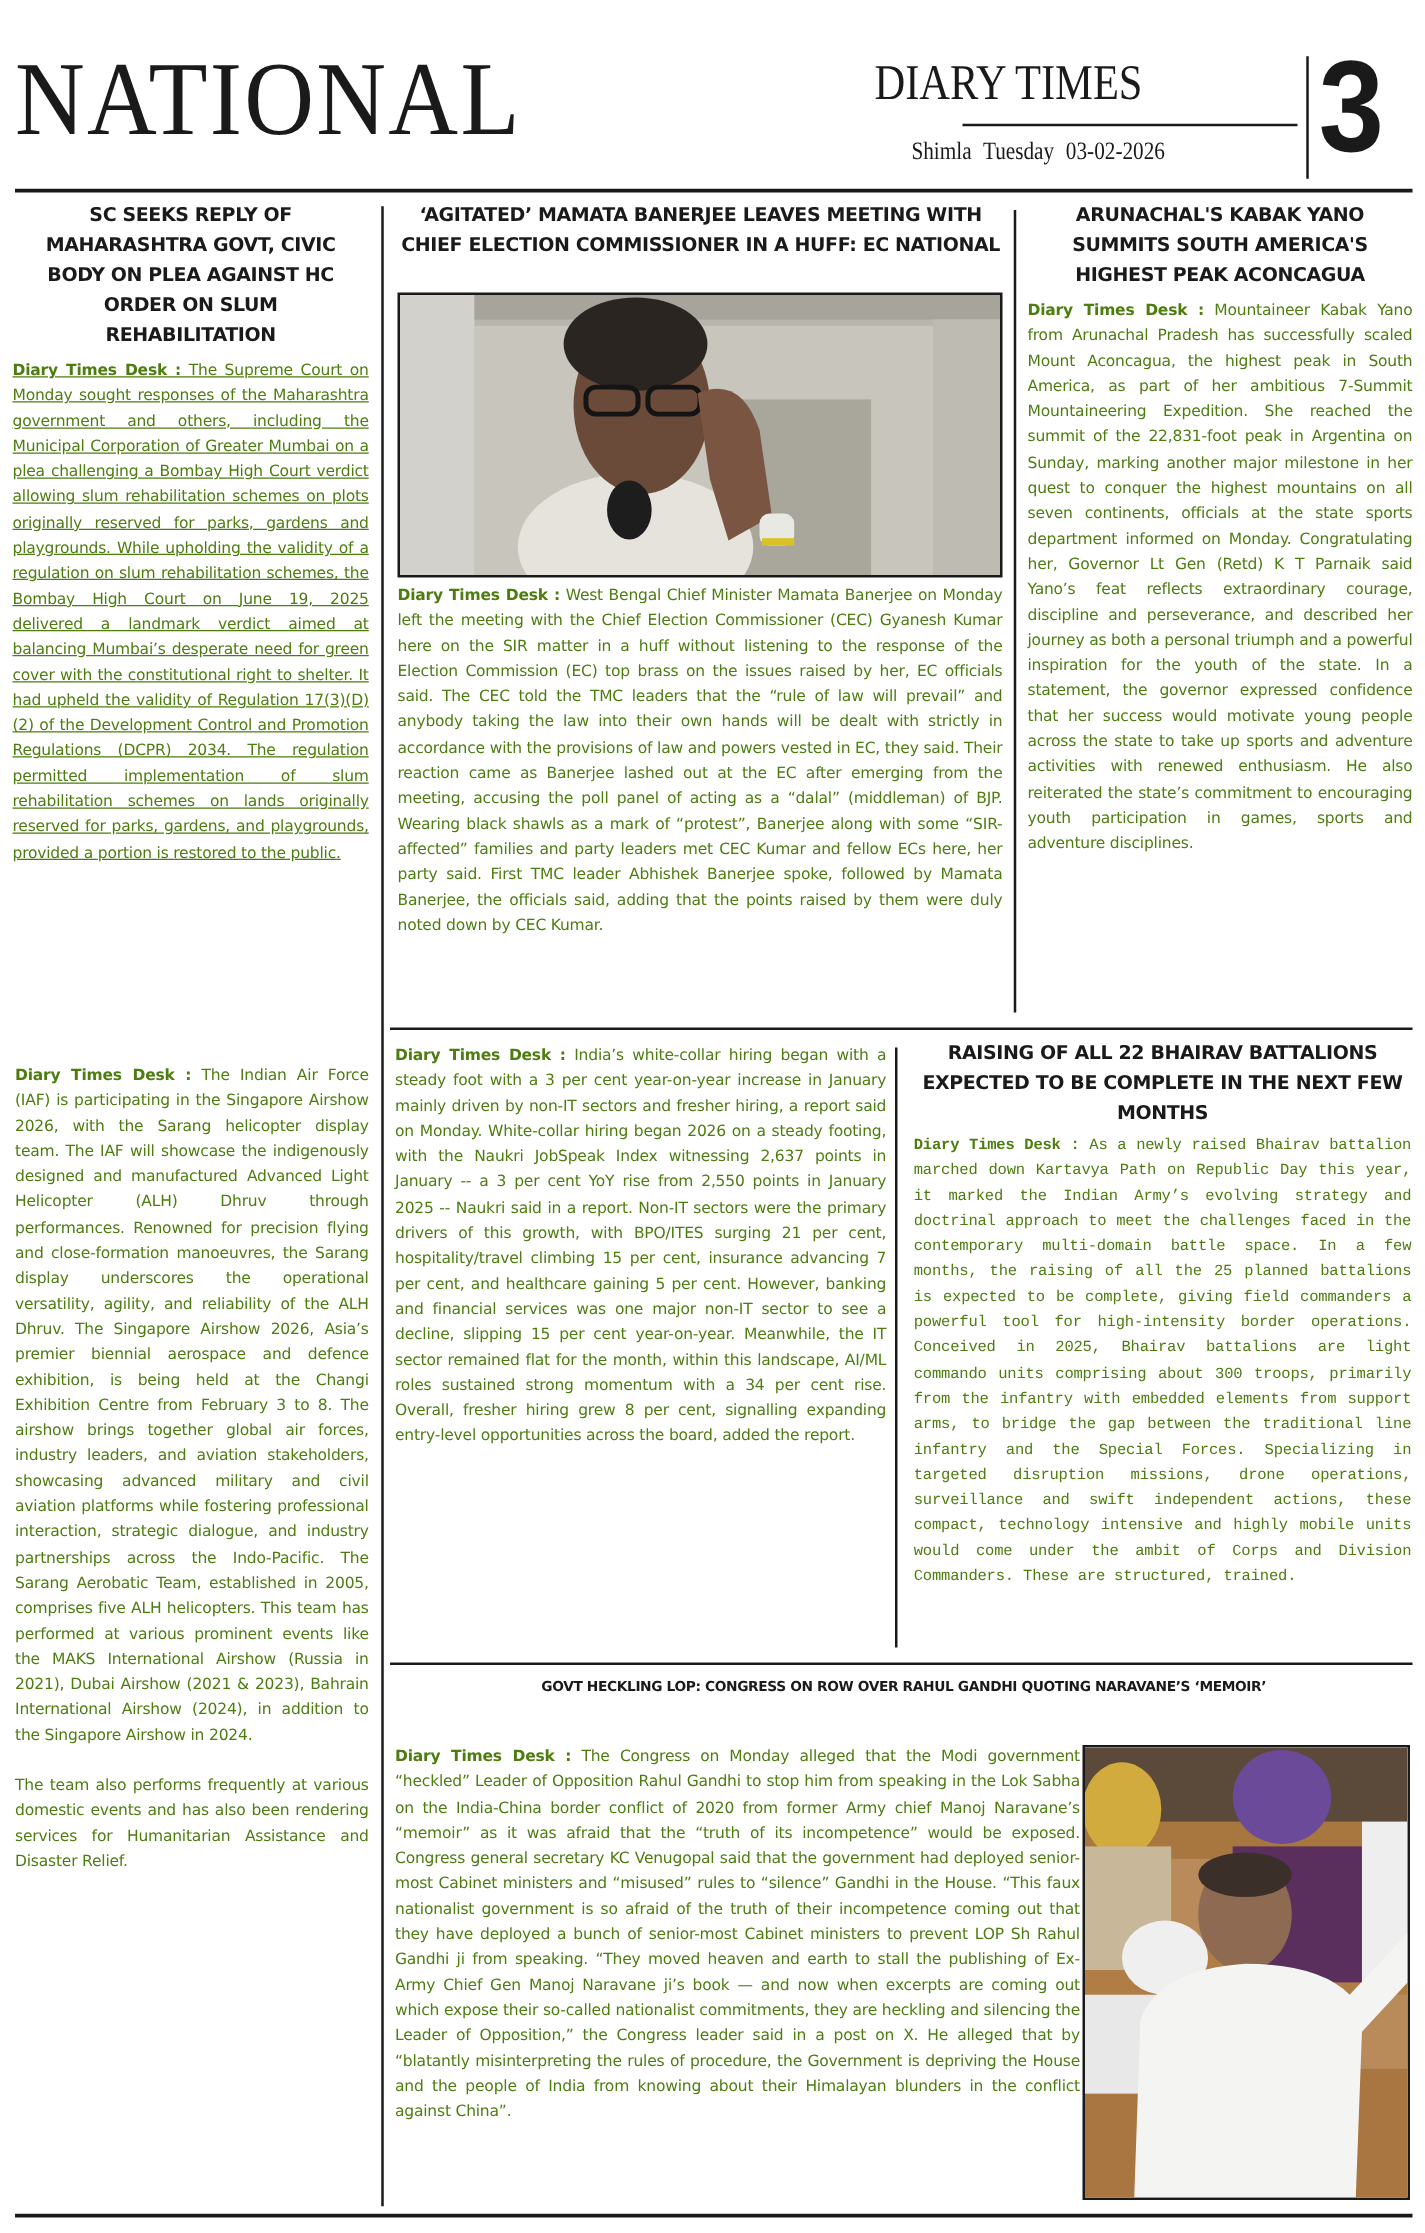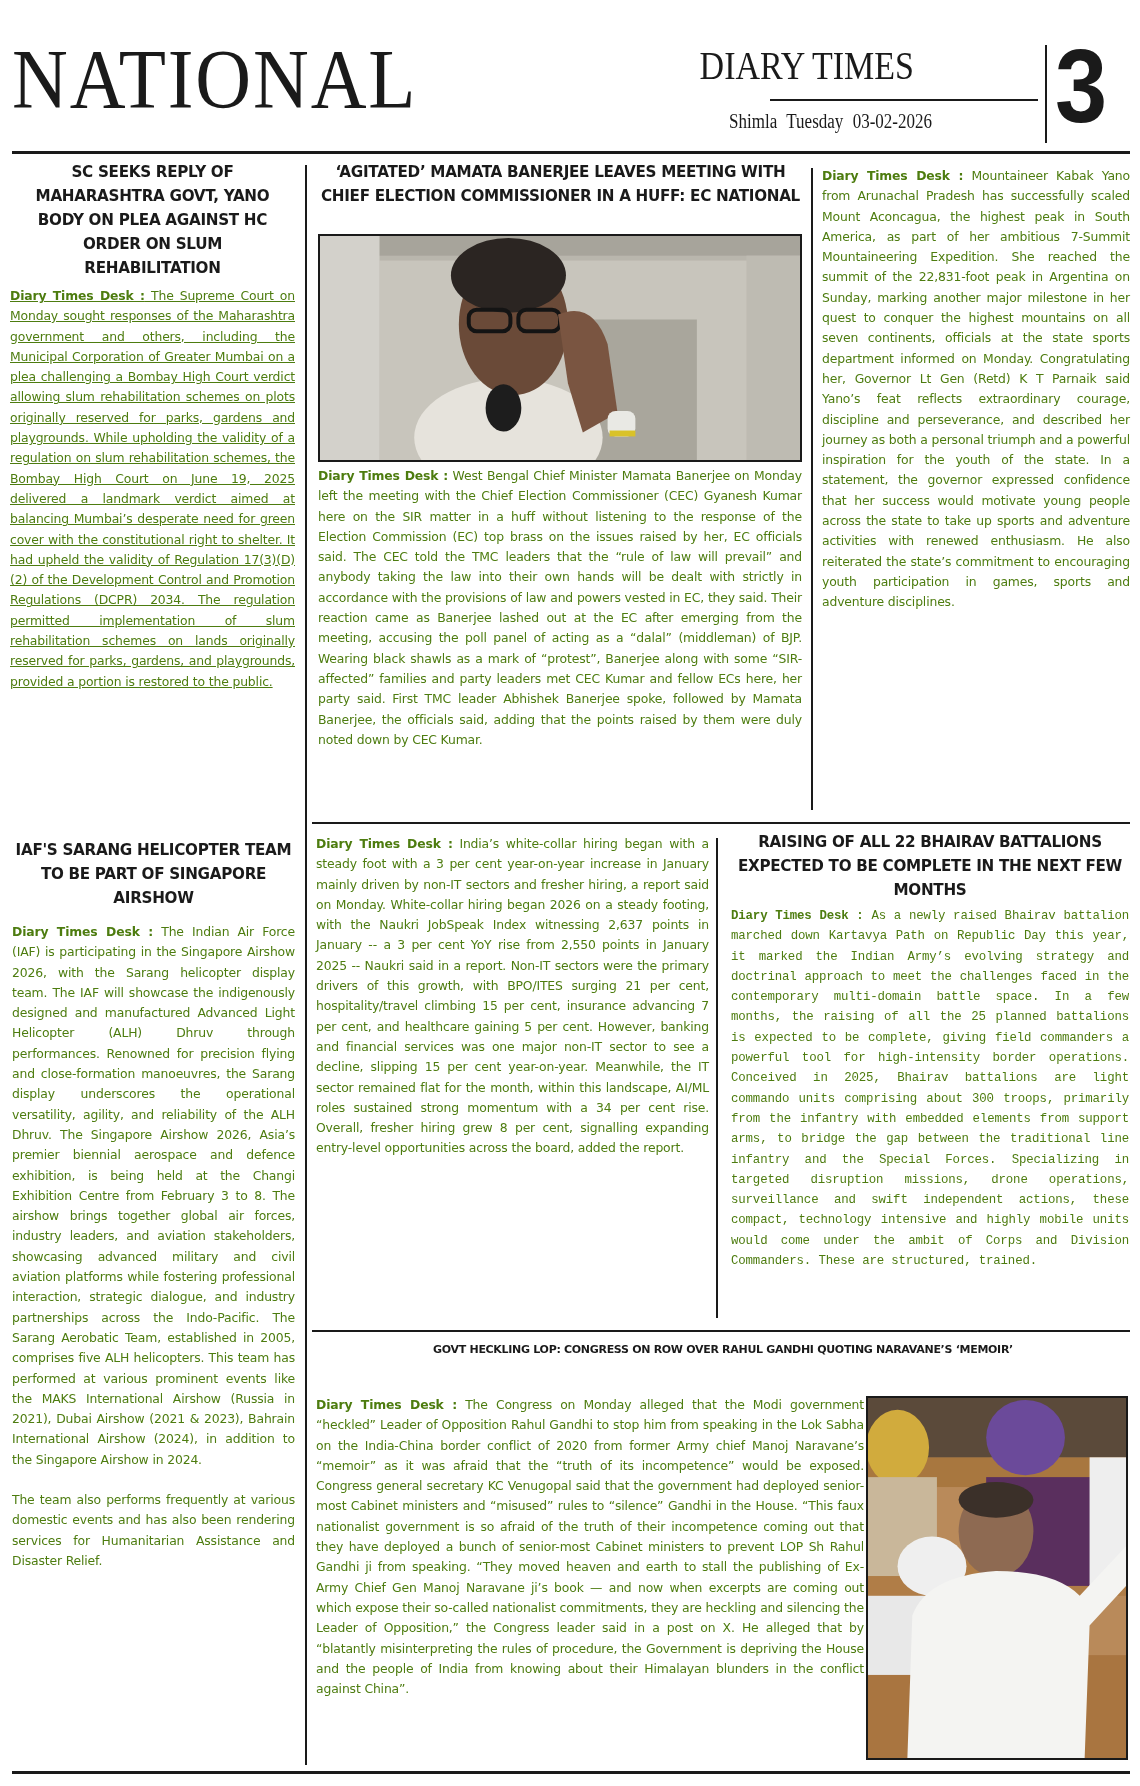--- a/index.html
+++ b/index.html
@@ -61,28 +61,27 @@
 <div class="rule" style="left:12px; top:151px; width:1118px; height:3px;"></div>
 <div class="rule" style="left:312px; top:822px; width:818px; height:2px;"></div>
 <div class="rule" style="left:312px; top:1330px; width:818px; height:2px;"></div>
 <div class="rule" style="left:12px; top:1771px; width:1118px; height:3px;"></div>
 
 <div class="vline" style="left:305px; top:165px; height:1600px;"></div>
 <div class="vline" style="left:811px; top:168px; height:642px;"></div>
 <div class="vline" style="left:716px; top:838px; height:480px;"></div>
 
 <div class="article" style="left:10px; top:160px; width:285px;">
-  <div class="headline" style="padding:0 6px;">SC SEEKS REPLY OF MAHARASHTRA GOVT, YANO BODY ON PLEA AGAINST HC ORDER ON SLUM REHABILITATION</div>
+  <div class="headline" style="padding:0 6px;">SC SEEKS REPLY OF MAHARASHTRA GOVT, CIVIC BODY ON PLEA AGAINST HC ORDER ON SLUM REHABILITATION</div>
   <p class="body" style="margin-top:6px;text-decoration:underline;">
     <span class="desk">Diary Times Desk :</span><span> The Supreme Court on Monday sought responses of the Maharashtra government and others, including the Municipal Corporation of Greater Mumbai on a plea challenging a Bombay High Court verdict allowing slum rehabilitation schemes on plots originally reserved for parks, gardens and playgrounds. While upholding the validity of a regulation on slum rehabilitation schemes, the Bombay High Court on June 19, 2025 delivered a landmark verdict aimed at balancing Mumbai’s desperate need for green cover with the constitutional right to shelter. It had upheld the validity of Regulation 17(3)(D)(2) of the Development Control and Promotion Regulations (DCPR) 2034. The regulation permitted implementation of slum rehabilitation schemes on lands originally reserved for parks, gardens, and playgrounds, provided a portion is restored to the public.</span>
   </p>
 </div>
 
 <div class="article" style="left:12px; top:838px; width:283px;">
-  <div class="headline">IAF'S SARANG HELICOPTER TEAM TO BE PART OF SINGAPORE AIRSHOW</div>
   <p class="body" style="margin-top:12px;">
     <span class="desk">Diary Times Desk :</span><span> The Indian Air Force (IAF) is participating in the Singapore Airshow 2026, with the Sarang helicopter display team. The IAF will showcase the indigenously designed and manufactured Advanced Light Helicopter (ALH) Dhruv through performances. Renowned for precision flying and close-formation manoeuvres, the Sarang display underscores the operational versatility, agility, and reliability of the ALH Dhruv. The Singapore Airshow 2026, Asia’s premier biennial aerospace and defence exhibition, is being held at the Changi Exhibition Centre from February 3 to 8. The airshow brings together global air forces, industry leaders, and aviation stakeholders, showcasing advanced military and civil aviation platforms while fostering professional interaction, strategic dialogue, and industry partnerships across the Indo-Pacific. The Sarang Aerobatic Team, established in 2005, comprises five ALH helicopters. This team has performed at various prominent events like the MAKS International Airshow (Russia in 2021), Dubai Airshow (2021 &amp; 2023), Bahrain International Airshow (2024), in addition to the Singapore Airshow in 2024.</span>
   </p>
   <p class="body para2">The team also performs frequently at various domestic events and has also been rendering services for Humanitarian Assistance and Disaster Relief.</p>
 </div>
 
 <div class="article" style="left:318px; top:160px; width:485px;">
   <div class="headline">‘AGITATED’ MAMATA BANERJEE LEAVES MEETING WITH CHIEF ELECTION COMMISSIONER IN A HUFF: EC NATIONAL</div>
 </div>
 <div class="photo" style="left:318px; top:234px; width:484px; height:228px;">
@@ -104,20 +103,21 @@
     <rect x="292" y="198" width="26" height="6" fill="#d9c229"></rect>
   </svg>
 </div>
 <div class="article" style="left:318px; top:466px; width:484px;">
   <p class="body">
     <span class="desk">Diary Times Desk :</span><span> West Bengal Chief Minister Mamata Banerjee on Monday left the meeting with the Chief Election Commissioner (CEC) Gyanesh Kumar here on the SIR matter in a huff without listening to the response of the Election Commission (EC) top brass on the issues raised by her, EC officials said. The CEC told the TMC leaders that the “rule of law will prevail” and anybody taking the law into their own hands will be dealt with strictly in accordance with the provisions of law and powers vested in EC, they said. Their reaction came as Banerjee lashed out at the EC after emerging from the meeting, accusing the poll panel of acting as a “dalal” (middleman) of BJP. Wearing black shawls as a mark of “protest”, Banerjee along with some “SIR-affected” families and party leaders met CEC Kumar and fellow ECs here, her party said. First TMC leader Abhishek Banerjee spoke, followed by Mamata Banerjee, the officials said, adding that the points raised by them were duly noted down by CEC Kumar.</span>
   </p>
 </div>
 
 <div class="article" style="left:822px; top:160px; width:308px;">
+  <div class="headline" style="padding:0 6px;">ARUNACHAL'S KABAK YANO SUMMITS SOUTH AMERICA'S HIGHEST PEAK ACONCAGUA</div>
   <p class="body" style="margin-top:6px;">
     <span class="desk">Diary Times Desk :</span><span> Mountaineer Kabak Yano from Arunachal Pradesh has successfully scaled Mount Aconcagua, the highest peak in South America, as part of her ambitious 7-Summit Mountaineering Expedition. She reached the summit of the 22,831-foot peak in Argentina on Sunday, marking another major milestone in her quest to conquer the highest mountains on all seven continents, officials at the state sports department informed on Monday. Congratulating her, Governor Lt Gen (Retd) K T Parnaik said Yano’s feat reflects extraordinary courage, discipline and perseverance, and described her journey as both a personal triumph and a powerful inspiration for the youth of the state. In a statement, the governor expressed confidence that her success would motivate young people across the state to take up sports and adventure activities with renewed enthusiasm. He also reiterated the state’s commitment to encouraging youth participation in games, sports and adventure disciplines.</span>
   </p>
 </div>
 
 <div class="article" style="left:316px; top:830px; width:393px;">
   <p class="body" style="margin-top:4px;">
     <span class="desk">Diary Times Desk :</span><span> India’s white-collar hiring began with a steady foot with a 3 per cent year-on-year increase in January mainly driven by non-IT sectors and fresher hiring, a report said on Monday. White-collar hiring began 2026 on a steady footing, with the Naukri JobSpeak Index witnessing 2,637 points in January -- a 3 per cent YoY rise from 2,550 points in January 2025 -- Naukri said in a report. Non-IT sectors were the primary drivers of this growth, with BPO/ITES surging 21 per cent, hospitality/travel climbing 15 per cent, insurance advancing 7 per cent, and healthcare gaining 5 per cent. However, banking and financial services was one major non-IT sector to see a decline, slipping 15 per cent year-on-year. Meanwhile, the IT sector remained flat for the month, within this landscape, AI/ML roles sustained strong momentum with a 34 per cent rise. Overall, fresher hiring grew 8 per cent, signalling expanding entry-level opportunities across the board, added the report.</span>
   </p>
 </div>

